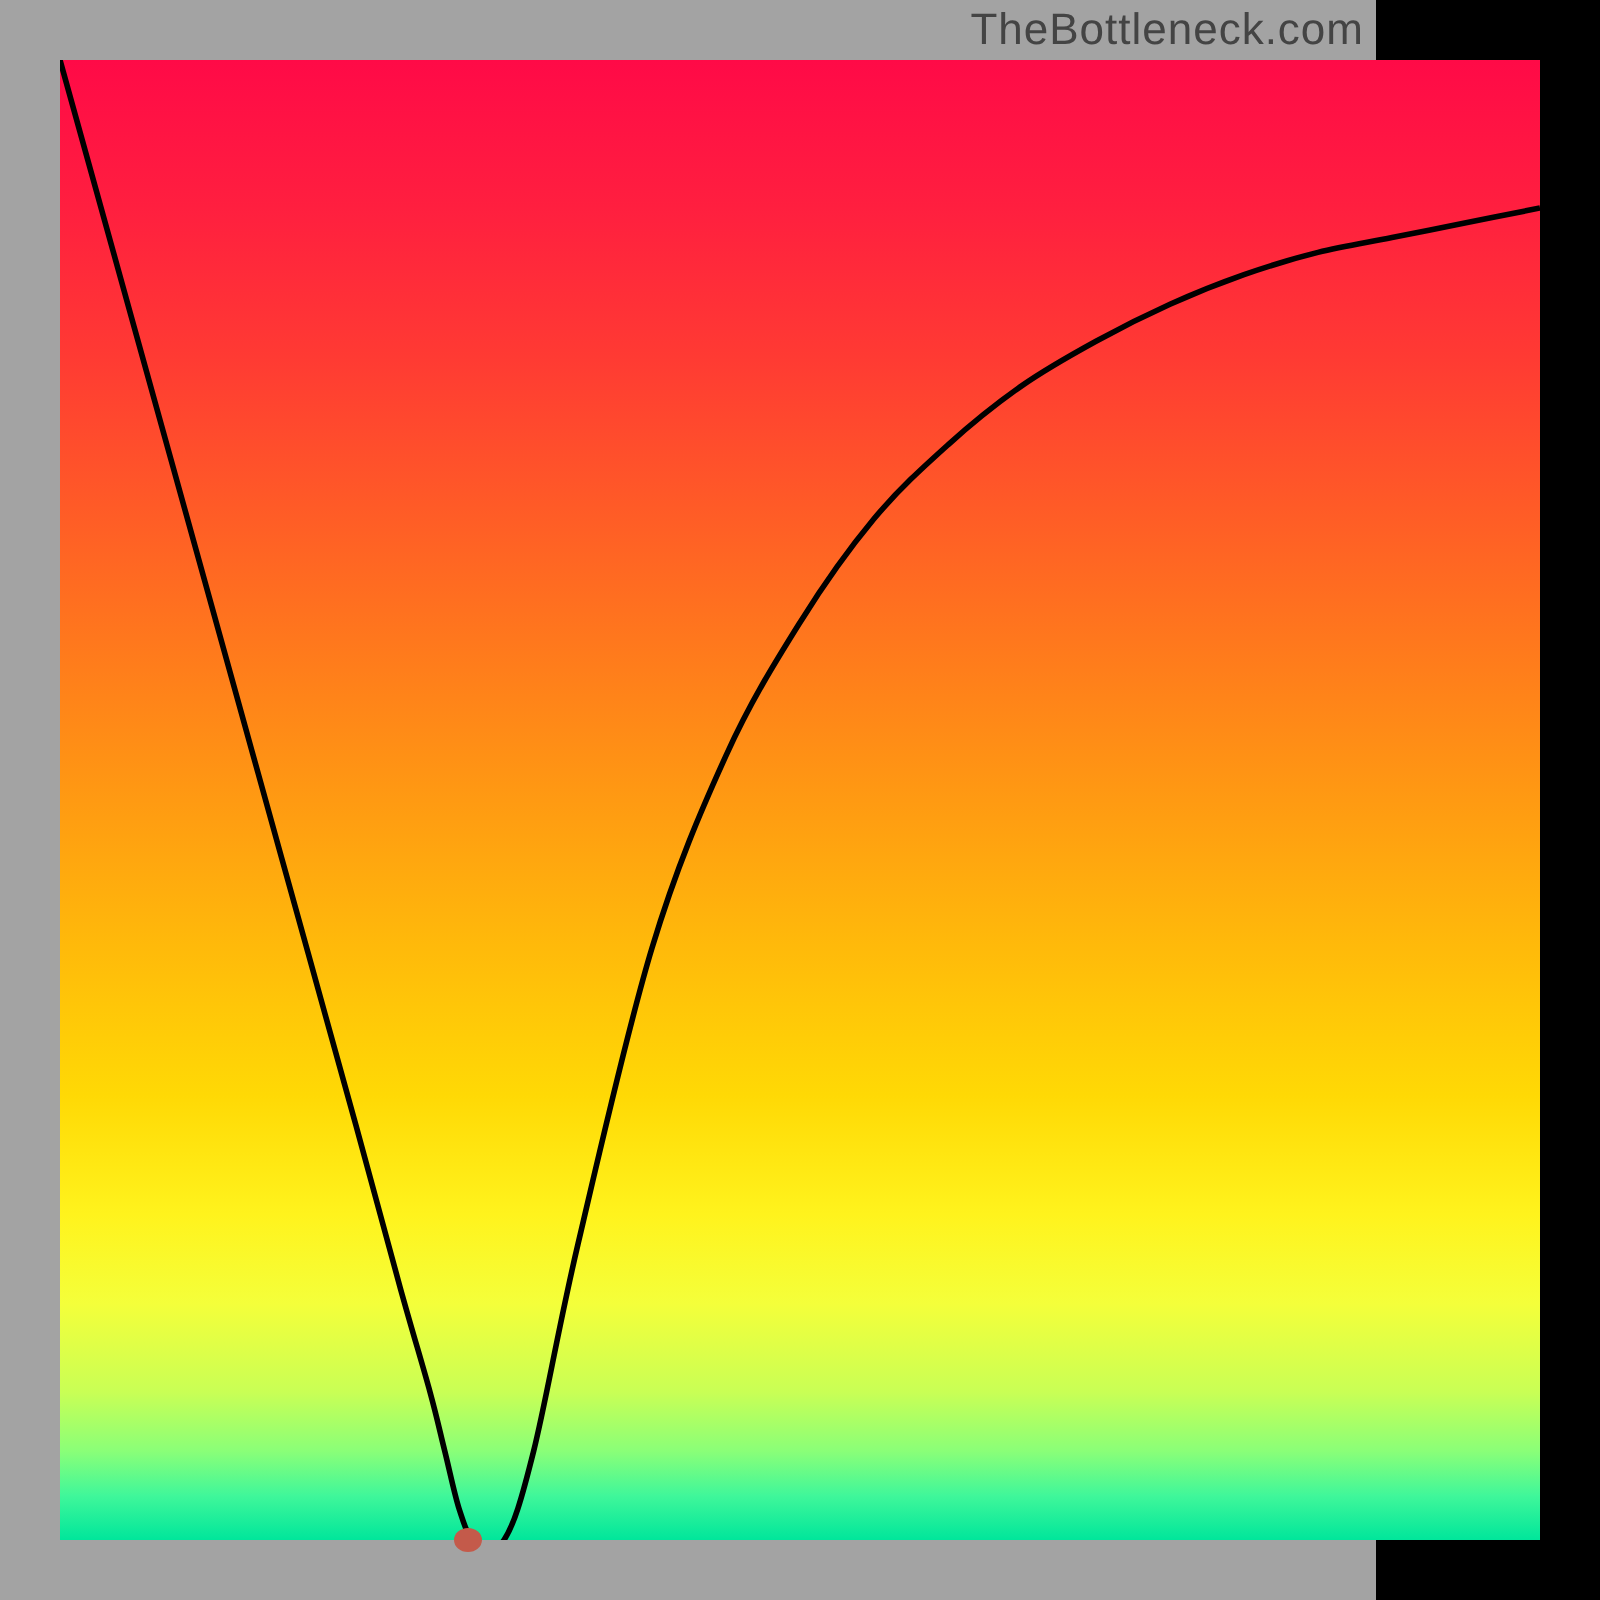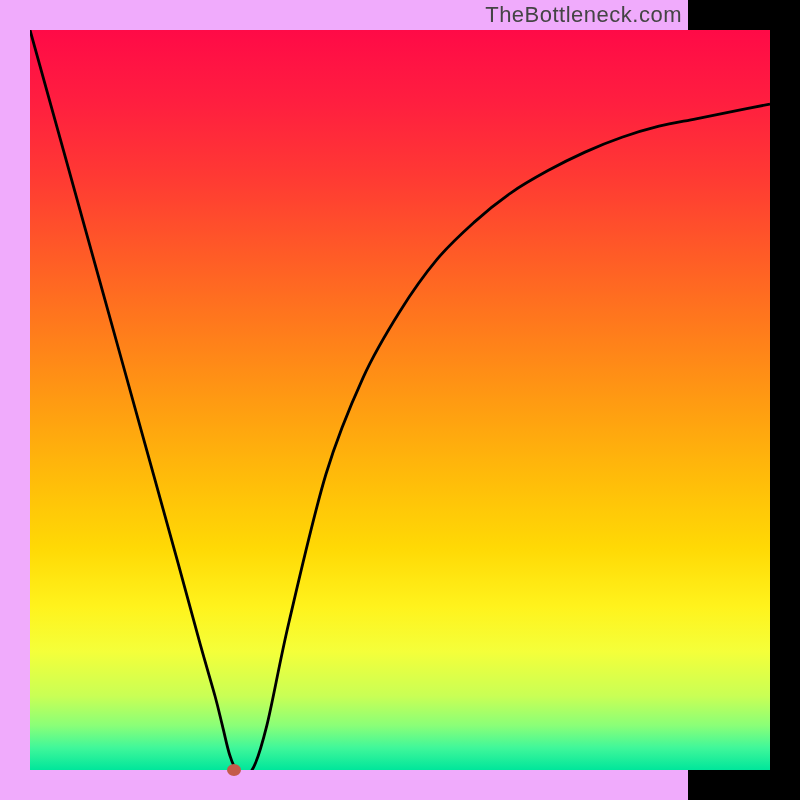--- a/index.html
+++ b/index.html
@@ -8,21 +8,21 @@
     width: 800px;
     height: 800px;
     overflow: hidden;
     background: #000;
     font-family: Arial, Helvetica, sans-serif;
   }
   .frame {
     position: relative;
     width: 688px;
     height: 800px;
-    background: #f0abfc;
+    background: #a3a3a3;
   }
   .watermark {
     position: absolute;
     top: 2px;
     right: 6px;
     color: #444;
     font-size: 22px;
     font-weight: 500;
     letter-spacing: 0.5px;
     z-index: 10;

